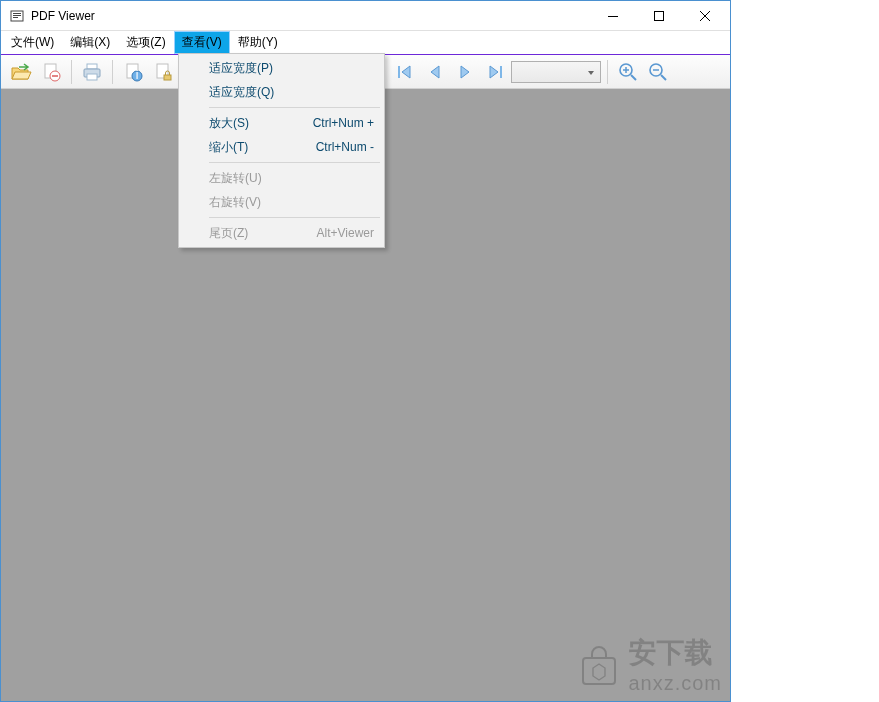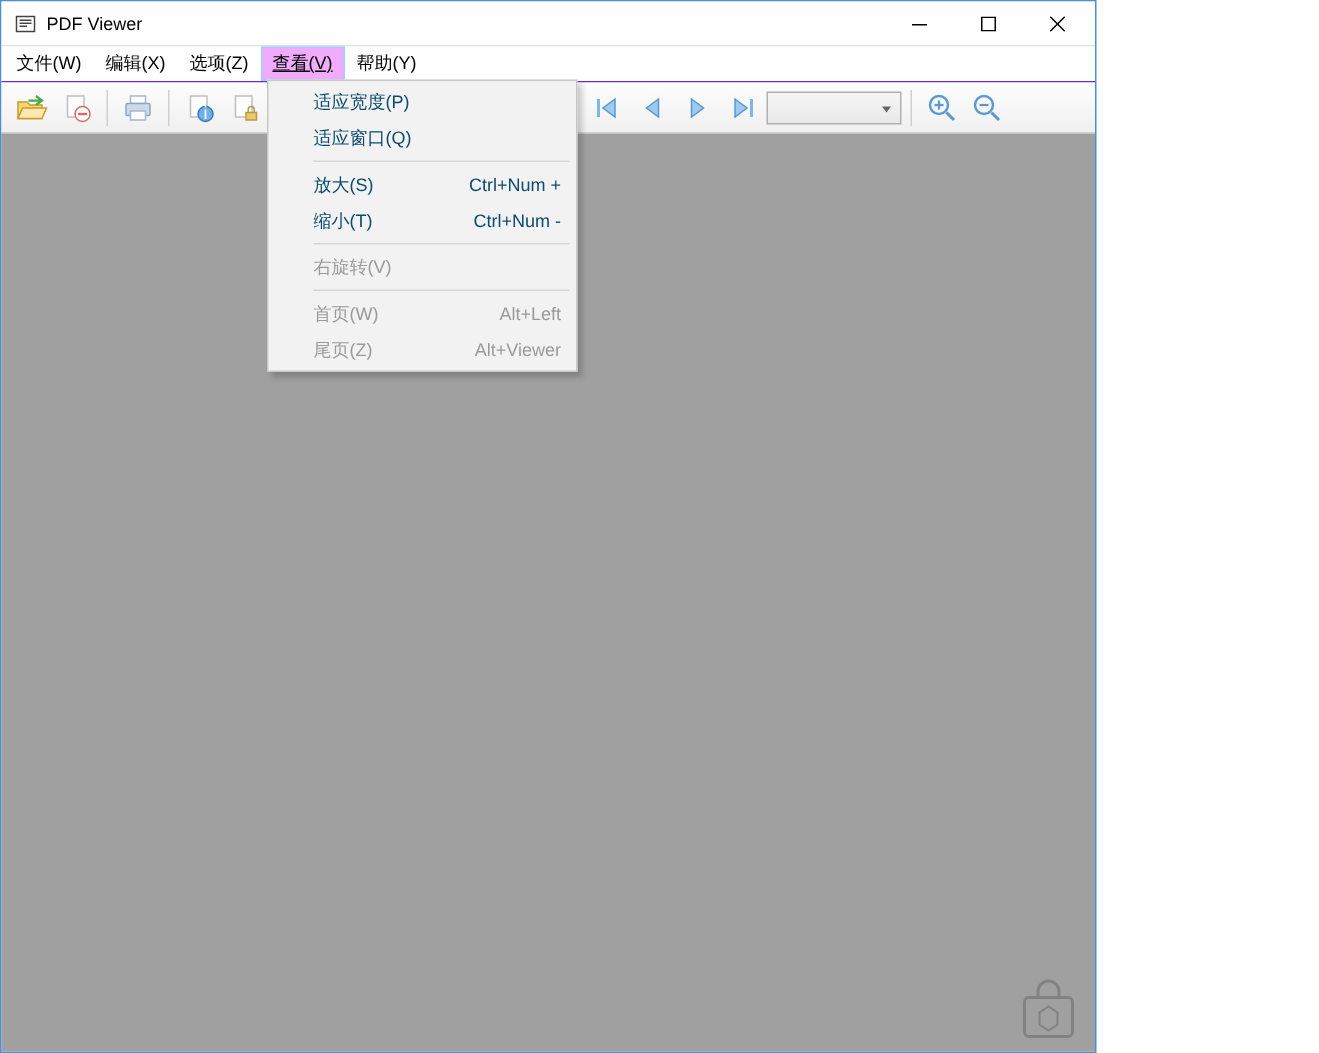--- a/index.html
+++ b/index.html
@@ -4,21 +4,21 @@
 <style>
 * { margin:0; padding:0; box-sizing:border-box; font-family:"Microsoft YaHei","Segoe UI",sans-serif; font-size:12px; }
 body { background:#fff; width:879px; height:702px; overflow:hidden; position:relative; }
 .window { width:731px; height:702px; border:1px solid #4a90d0; display:flex; flex-direction:column; background:#fff; }
 .titlebar { height:30px; background:#fff; display:flex; align-items:center; padding:0 2px; border-bottom:1px solid #e0e0e0; }
 .titlebar .app-icon { width:16px; height:16px; margin:0 6px; }
 .titlebar .title { flex:1; color:#000; font-size:12px; }
 .winbtn { width:46px; height:29px; display:flex; align-items:center; justify-content:center; }
 .menubar { height:24px; background:#fff; display:flex; align-items:stretch; border-bottom:1px solid #6d28d9; padding-left:2px; }
 .menu-item { padding:0 8px; display:flex; align-items:center; color:#000; cursor:default; }
-.menu-item.open { background:#f0abfc; border:1px solid #99d1ff; padding:0 7px;text-decoration:underline; }
+.menu-item.open { background:#0ea5e9; border:1px solid #99d1ff; padding:0 7px; }
 .toolbar { height:34px; background:linear-gradient(#fdfdfd,#f0f0f0); border-bottom:1px solid #d0d0d0; display:flex; align-items:center; padding:0 6px; gap:2px; }
 .tbtn { width:28px; height:28px; display:flex; align-items:center; justify-content:center; border-radius:2px; }
 .tsep { width:1px; height:24px; background:#d0d0d0; margin:0 4px; }
 .tpage { width:90px; height:22px; border:1px solid #b0b0b0; background:linear-gradient(#f5f5f5,#e9e9e9); position:relative; }
 .tpage::after { content:""; position:absolute; right:6px; top:9px; border-left:3px solid transparent; border-right:3px solid transparent; border-top:4px solid #666; }
 .content { flex:1; background:#a0a0a0; position:relative; }
 .dropdown { position:absolute; left:178px; top:53px; width:207px; background:#f2f2f2; border:1px solid #c8c8c8; box-shadow:3px 3px 4px rgba(0,0,0,0.2); z-index:100; padding:2px; }
 .dd-item { height:24px; display:flex; align-items:center; padding:0 8px 0 28px; color:#0c4a6e; position:relative; }
 .dd-item.disabled { color:#9a9a9a; }
 .dd-item .shortcut { margin-left:auto; color:inherit; }
@@ -149,46 +149,49 @@
     </div>
   </div>
 
   <div class="content">
     <div class="watermark">
       <svg width="46" height="46" viewBox="0 0 46 46">
           <path d="M10 16 h26 a3 3 0 0 1 3 3 v20 a3 3 0 0 1 -3 3 h-26 a3 3 0 0 1 -3 -3 v-20 a3 3 0 0 1 3 -3 Z" fill="none" stroke="#000" stroke-width="2"></path>
           <path d="M16 16 v-4 a7 7 0 0 1 14 0 v4" fill="none" stroke="#000" stroke-width="2"></path>
           <path d="M23 22 l6 4 v8 l-6 4 l-6 -4 v-8 Z" fill="none" stroke="#000" stroke-width="1.4"></path>
         </svg>
+      <div>
+        <div class="wmtxt1">安下载</div>
+        <div class="wmtxt2">anxz.com</div>
+      </div>
     </div>
   </div>
 </div>
 
 <div class="dropdown">
   <div class="dd-item">
     <span>适应宽度(P)</span>
   </div>
   <div class="dd-item">
-    <span>适应窗口(Q)</span>
+    <span>适应宽度(Q)</span>
   </div>
   <div class="dd-sep"></div>
   <div class="dd-item">
     <span>放大(S)</span>
     <span class="shortcut">Ctrl+Num +</span>
   </div>
   <div class="dd-item">
     <span>缩小(T)</span>
     <span class="shortcut">Ctrl+Num -</span>
   </div>
   <div class="dd-sep"></div>
   <div class="dd-item disabled">
+    <span>左旋转(U)</span>
+  </div>
+  <div class="dd-item disabled">
     <span>右旋转(V)</span>
   </div>
   <div class="dd-sep"></div>
-  <div class="dd-item disabled">
-    <span>首页(W)</span>
-    <span class="shortcut">Alt+Left</span>
-  </div>
   <div class="dd-item disabled">
     <span>尾页(Z)</span>
     <span class="shortcut">Alt+Viewer</span>
   </div>
 </div>
 
 </body></html>

